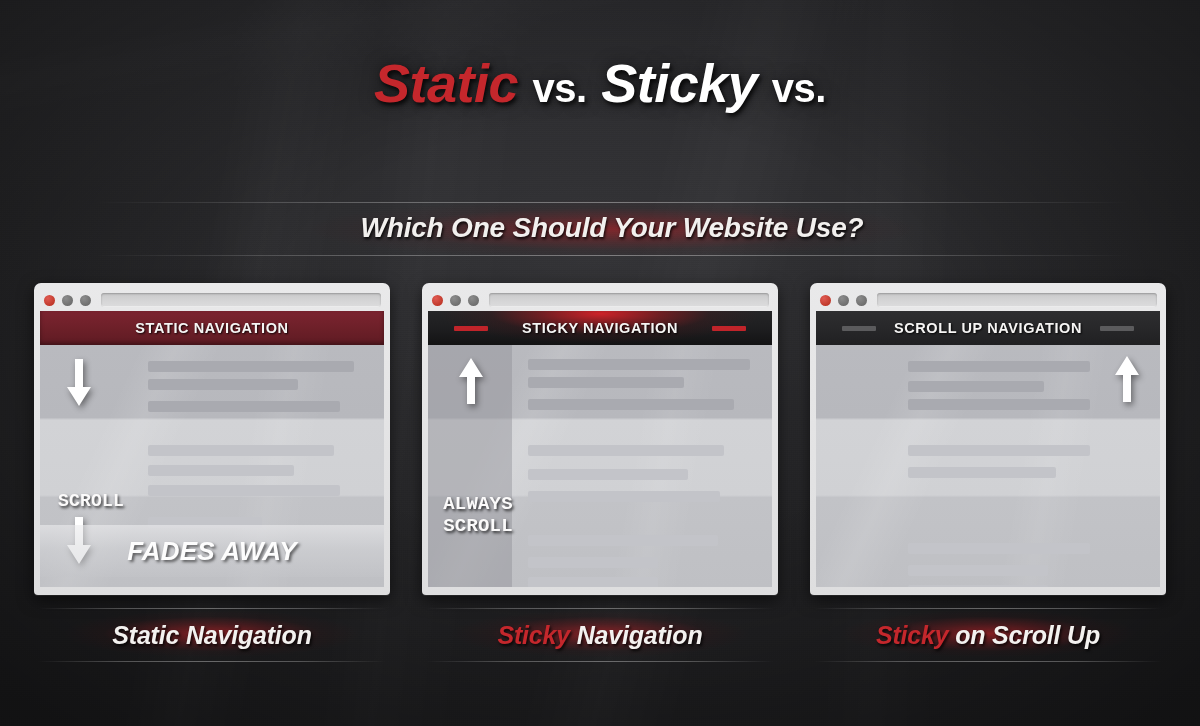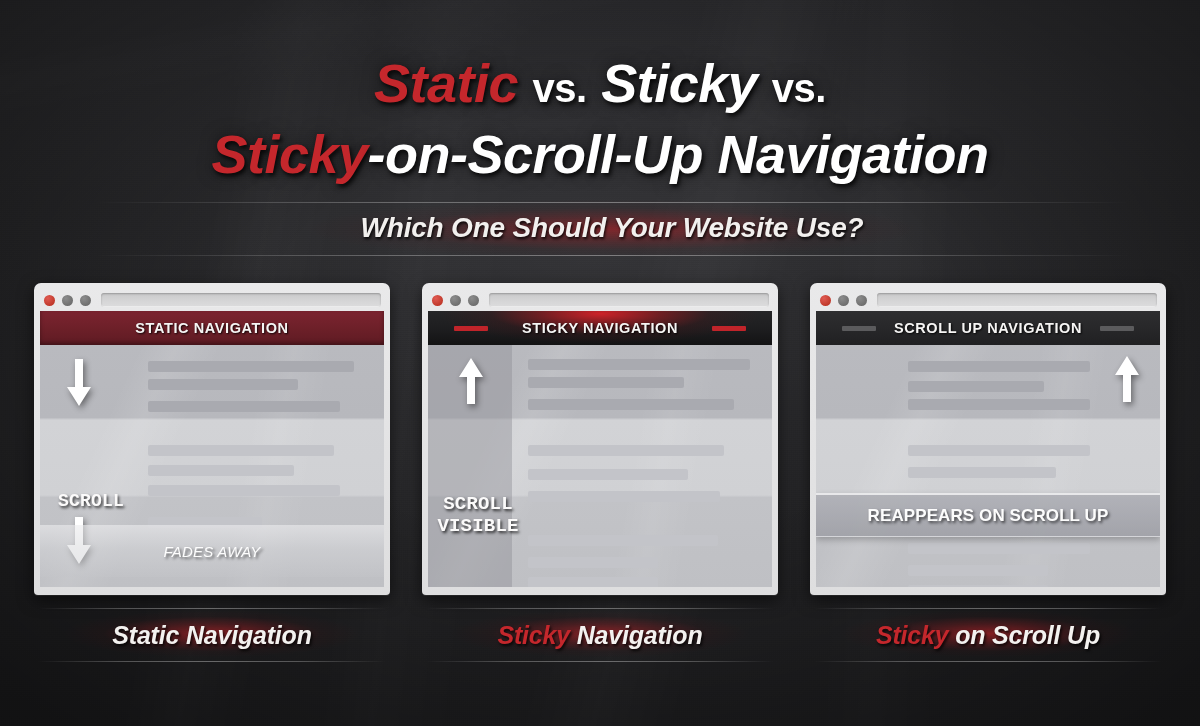--- a/index.html
+++ b/index.html
@@ -275,22 +275,22 @@
     left: 0; right: 0;
     bottom: 10px;
     height: 52px;
     background: linear-gradient(180deg, rgba(236,236,238,0.62) 0%, rgba(214,215,218,0.50) 45%, rgba(196,197,201,0.42) 100%);
     display: flex;
     align-items: center;
     justify-content: center;
     z-index: 4;
   }
   .band-fades .band-text {
-    font-size: 15px;
-    font-weight: 400;
+    font-size: 26px;
+    font-weight: 700;
     font-style: italic;
     color: #fdfdfd;
     text-shadow: 2px 2px 3px rgba(0,0,0,0.55);
     letter-spacing: 0.2px;
   }
 
   
   .band-reappear {
     position: absolute;
     left: 0; right: 0;
@@ -360,23 +360,20 @@
   <div id="bg-noise"></div>
   <div id="bg-vignette"></div>
 </div>
 
 <div id="title-block">
   <div class="title-line l1">
     <span class="t-red">Static</span>
     <span class="t-white t-vs">vs.</span>
     <span class="t-white">Sticky</span>
     <span class="t-white t-vs">vs.</span>
-  </div>
-  <div class="title-line l2">
-    <span class="t-red">Sticky</span><span class="t-white">-on-Scroll-Up Navigation</span>
   </div>
 </div>
 
 <div id="subtitle-banner">
   <div class="banner-glow"></div>
   <div class="banner-rule top"></div>
   <div class="banner-rule bot"></div>
   <div id="subtitle-text">Which One Should Your Website Use?</div>
 </div>
 
@@ -452,21 +449,21 @@
 
         <div class="txtline pale" style="left:100px; top:190px; width:190px;"></div>
         <div class="txtline pale" style="left:100px; top:212px; width:130px;"></div>
         <div class="txtline pale" style="left:100px; top:232px; width:130px;"></div>
 
         <div class="arrow" style="left:30px; top:12px;">
           <svg viewBox="0 0 26 48" preserveAspectRatio="none">
             <polygon points="13,1 25,20 17,20 17,47 9,47 9,20 1,20" fill="#ffffff"></polygon>
           </svg>
         </div>
-        <span class="overlay-label lbl-always">SCROLL VISIBLE</span>
+        <span class="overlay-label lbl-always">ALWAYS SCROLL</span>
       </div>
     </div>
   </div>
 
   <div class="panel">
     <div class="browser">
       <div class="titlebar">
         <span class="dot red"></span>
         <span class="dot gray1"></span>
         <span class="dot gray2"></span>
@@ -490,23 +487,20 @@
         <div class="txtline pale" style="left:92px; top:198px; width:182px;"></div>
         <div class="txtline pale" style="left:92px; top:220px; width:140px;"></div>
         <div class="txtline pale" style="left:92px; top:240px; width:140px;"></div>
 
         <div class="arrow" style="right:20px; top:10px;">
           <svg viewBox="0 0 26 48" preserveAspectRatio="none">
             <polygon points="13,1 25,20 17,20 17,47 9,47 9,20 1,20" fill="#ffffff"></polygon>
           </svg>
         </div>
 
-        <div class="band-reappear">
-          <span class="band-text">REAPPEARS ON SCROLL UP</span>
-        </div>
       </div>
     </div>
   </div>
 </div>
 
 <div id="captions-row">
 
   <div class="caption">
     <div class="cap-glow"></div>
     <div class="cap-rule top"></div>

